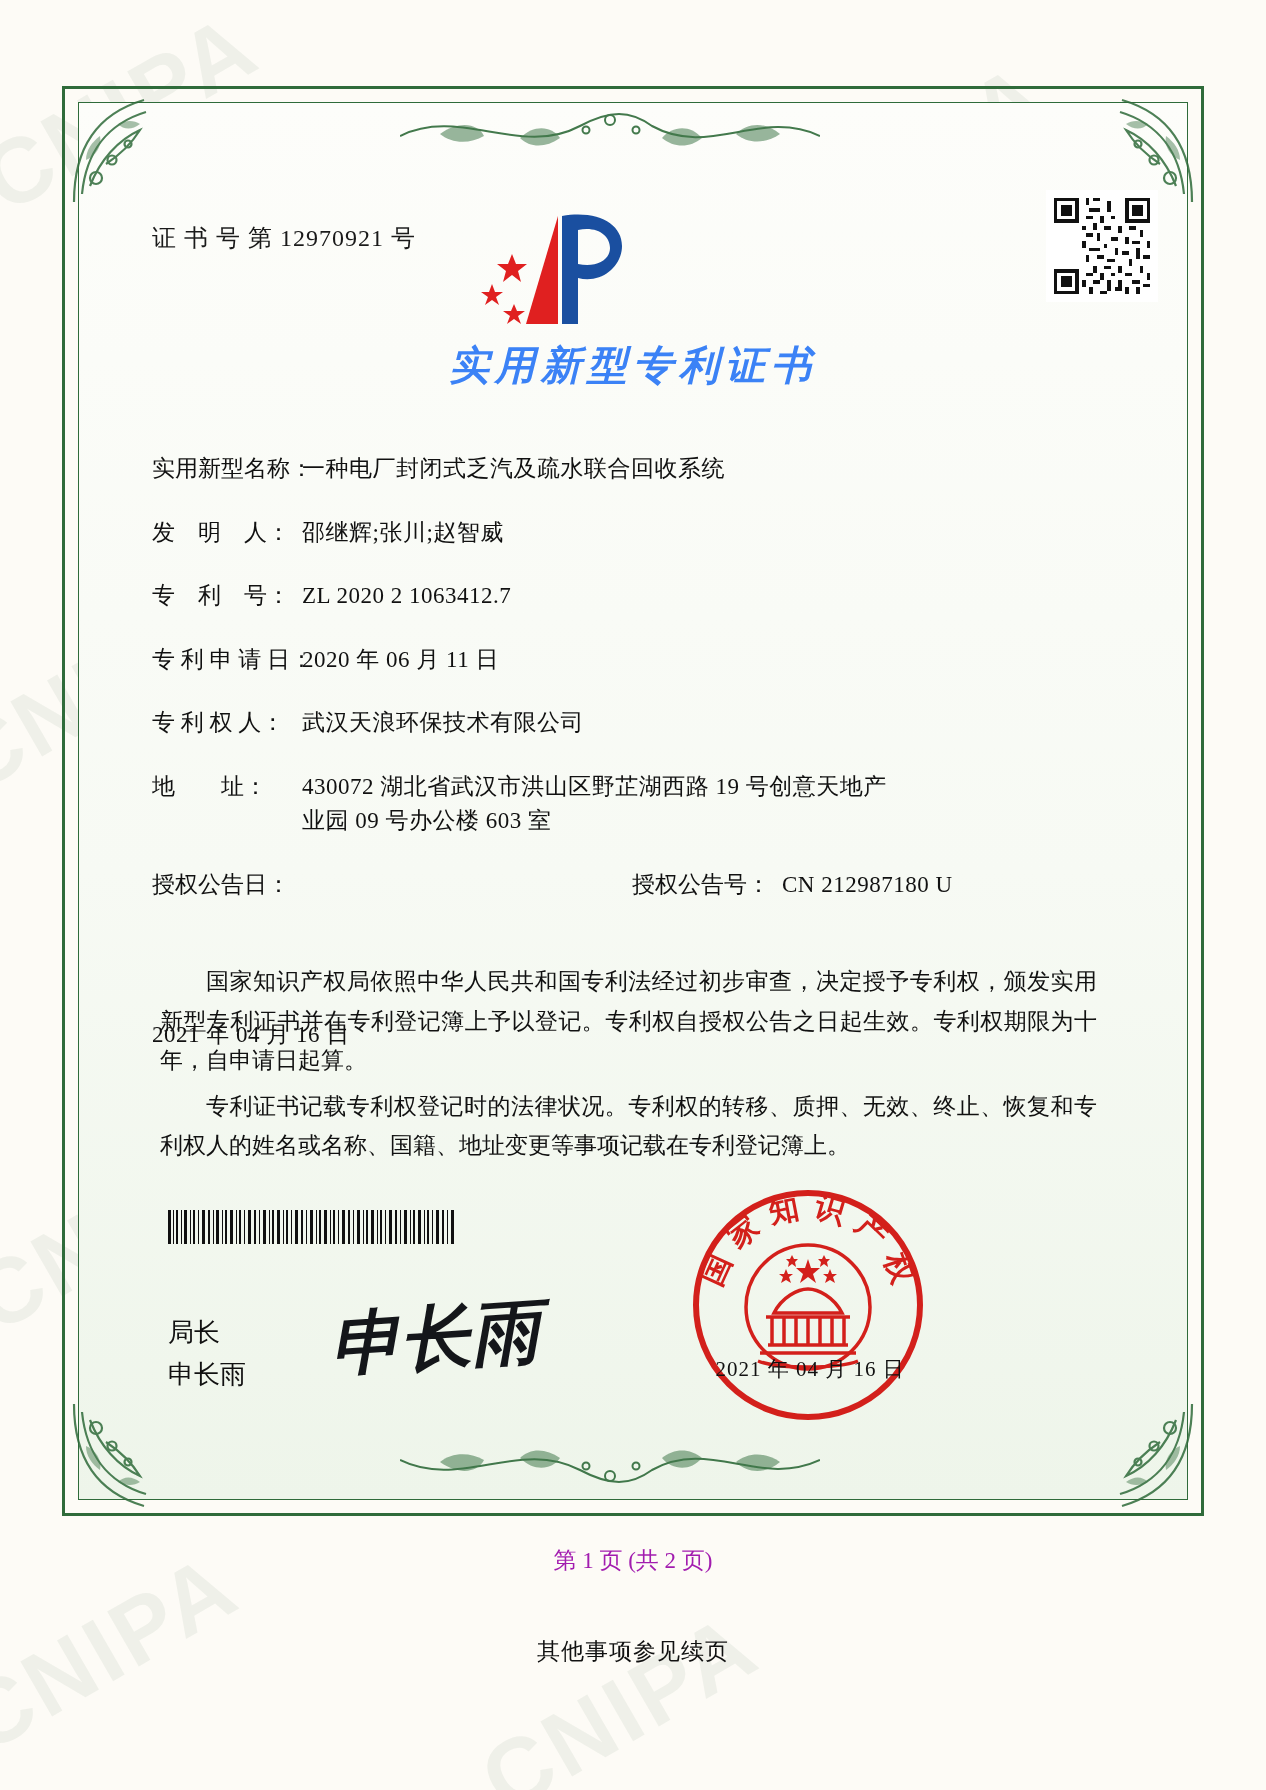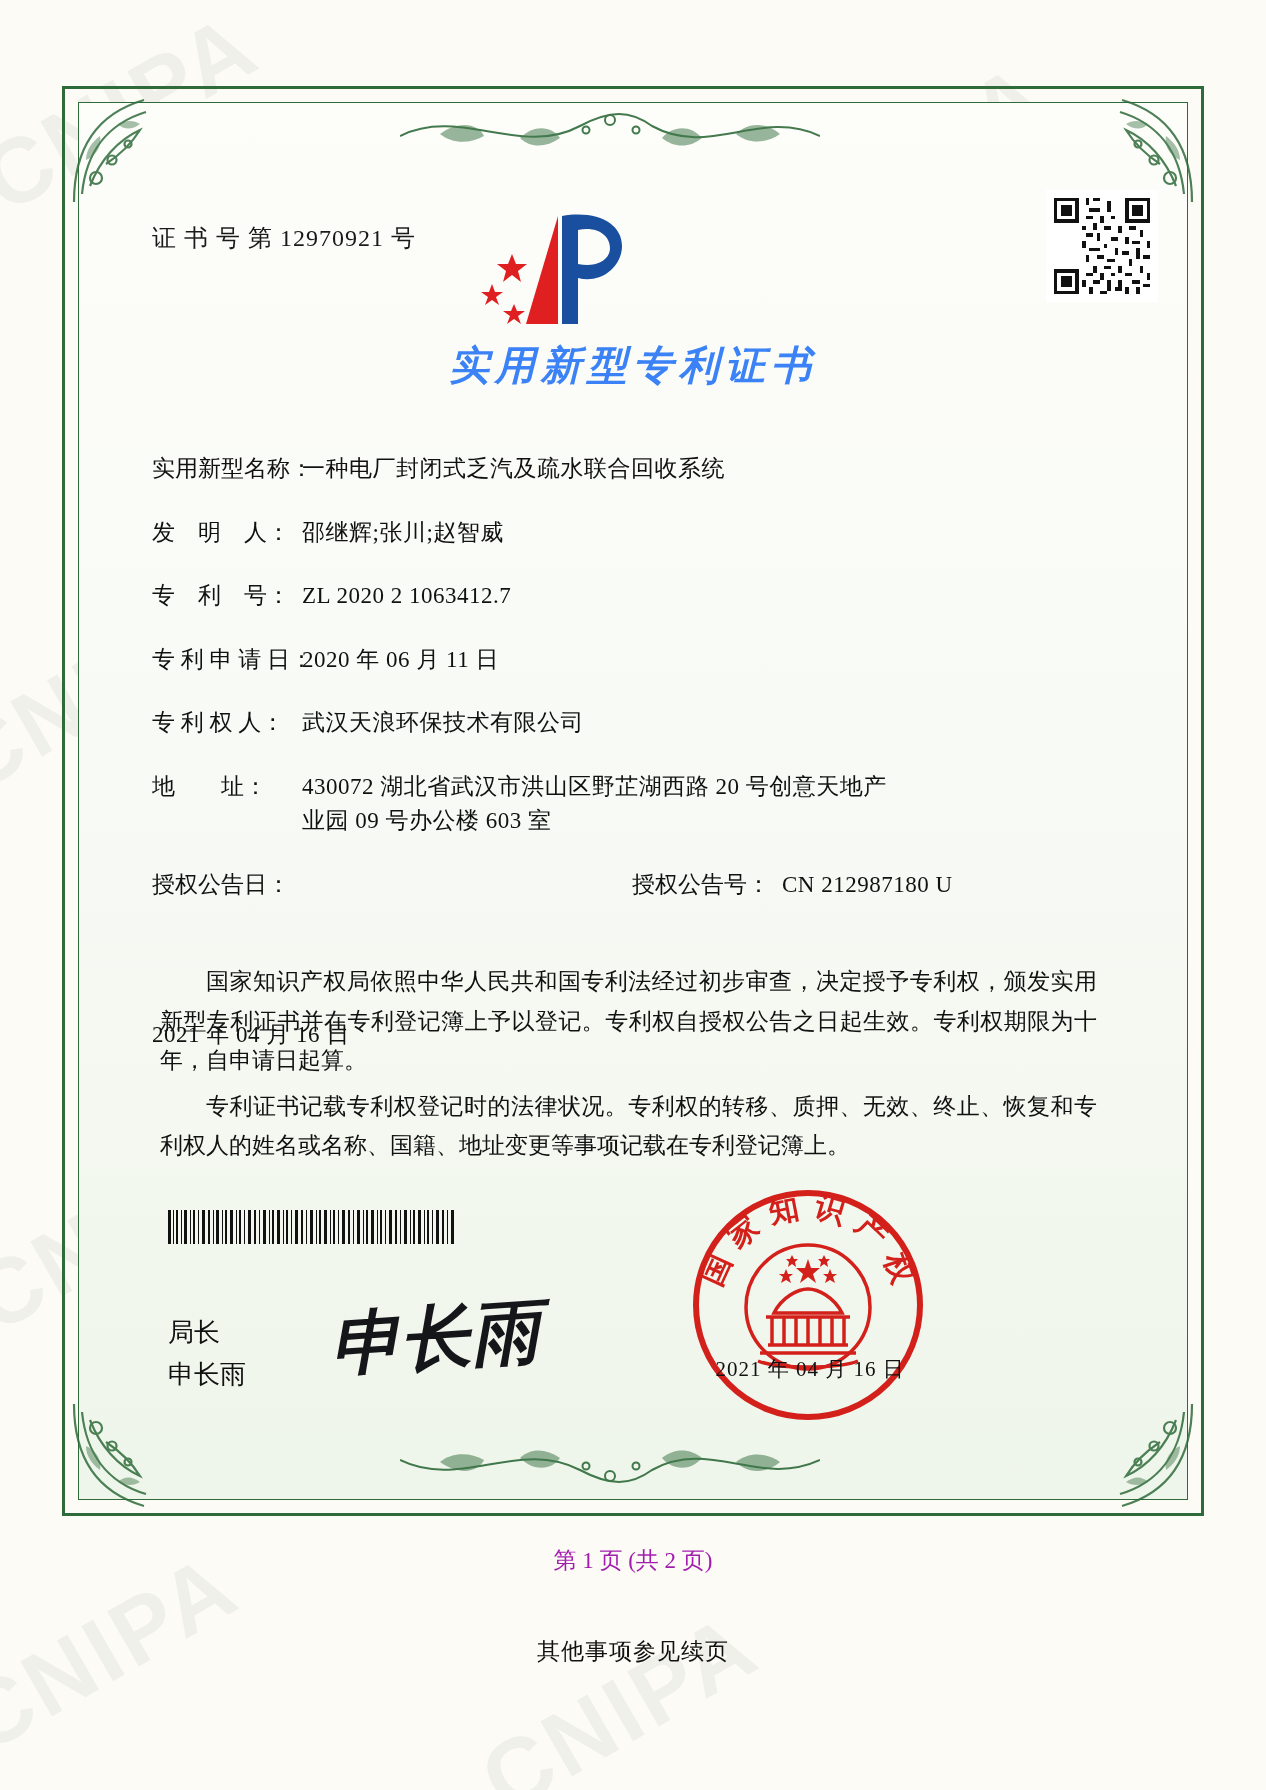--- a/index.html
+++ b/index.html
@@ -448,21 +448,21 @@
       <div class="lab">专 利 申 请 日：</div>
       <div class="val">2020 年 06 月 11 日</div>
     </div>
     <div class="row">
       <div class="lab">专 利 权 人：</div>
       <div class="val">武汉天浪环保技术有限公司</div>
     </div>
     <div class="row addr">
       <div class="lab">地        址：</div>
       <div class="val">
-        <span>430072 湖北省武汉市洪山区野芷湖西路 20 号创意天地产</span>
+        <span>430072 湖北省武汉市洪山区野芷湖西路 19 号创意天地产</span>
         <span class="line2">业园 09 号办公楼 603 室</span>
       </div>
     </div>
     <div class="row pub">
       <div class="pub-left">
         <div class="lab">授权公告日：</div>
         <div class="val">2021 年 04 月 16 日</div>
       </div>
       <div class="pub-right">
         <div class="lab">授权公告号：</div>

